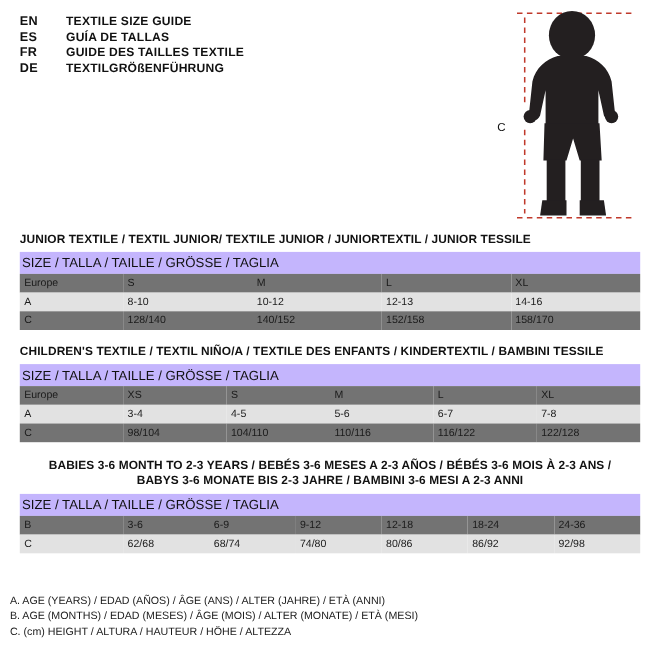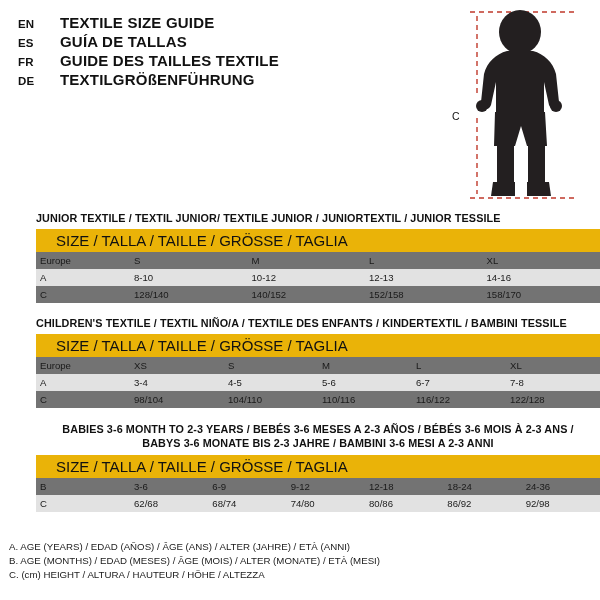--- a/index.html
+++ b/index.html
@@ -34,21 +34,21 @@
     margin-bottom: 2px;
   }
   .hdr-lang {
     width: 42px;
     font-size: 11.5px;
     font-weight: bold;
     letter-spacing: 0.2px;
     color: #111;
   }
   .hdr-text {
-    font-size: 15px;
+    font-size: 11px;
     font-weight: bold;
     letter-spacing: 0.2px;
     color: #111;
   }
 
   
   .figure {
     position: absolute;
     left: 452px;
     top: 6px;
@@ -60,21 +60,21 @@
     position: absolute;
     left: 0px;
     top: 104px;
     font-size: 10.5px;
     color: #111;
   }
 
   
   .tables {
     position: absolute;
-    left: 36px;
+    left: 18px;
     top: 212px;
     width: 564px;
   }
   .sect-title {
     font-size: 10.8px;
     font-weight: bold;
     color: #111;
     margin: 0 0 5px 0;
     letter-spacing: 0.1px;
   }
@@ -85,24 +85,24 @@
     table-layout: fixed;
     margin-bottom: 14px;
   }
   td {
     font-size: 9.6px;
     color: #1a1a1a;
     padding: 3px 0 3px 4px;
     vertical-align: middle;
   }
   tr.head td {
-    background: #eab308;
-    font-size: 15px;
-    color: #111;
-    padding: 3px 0 3px 20px;
+    background: #c4b5fd;
+    font-size: 12px;
+    color: #111;
+    padding: 3px 0 3px 2px;
   }
   tr.shade td { background: #e2e2e2; }
   tr.plain td { background: #737373; }
   .col-label { width: 94px; }
 
   
   .legend {
     position: absolute;
     left: 9px;
     bottom: 18px;

